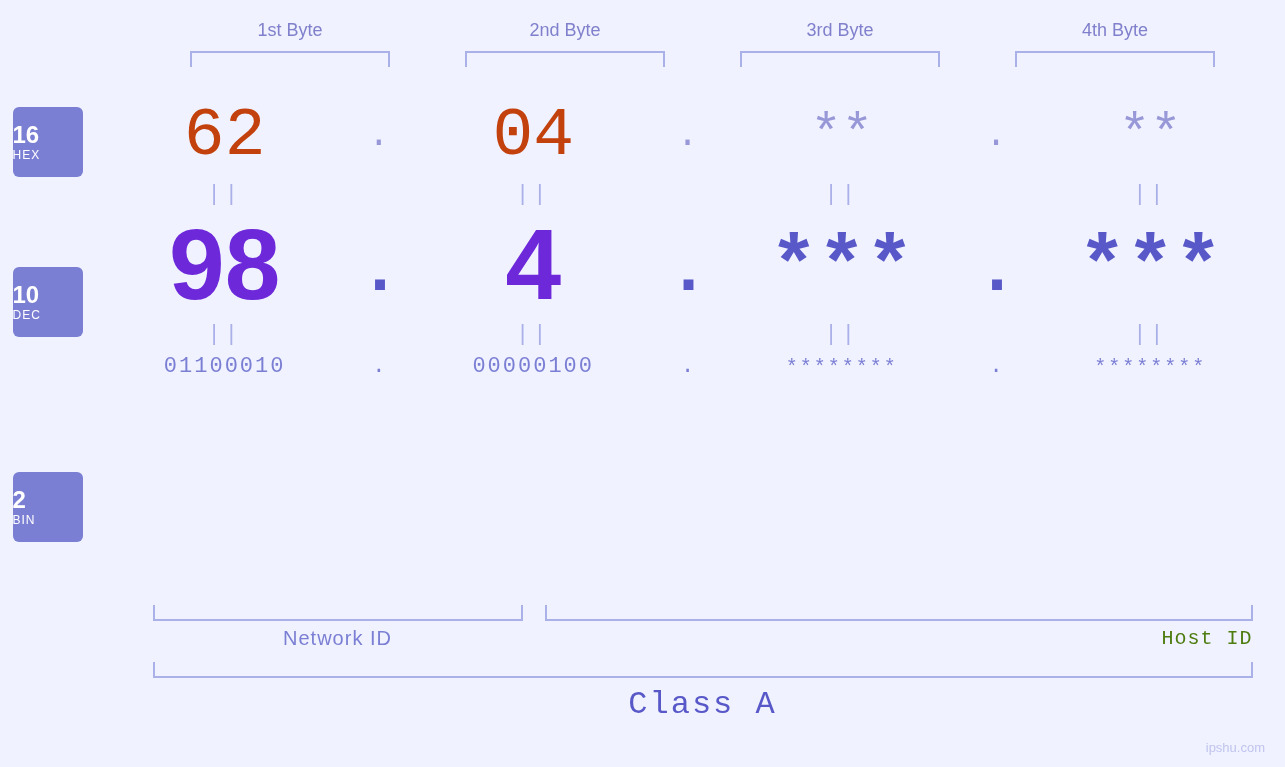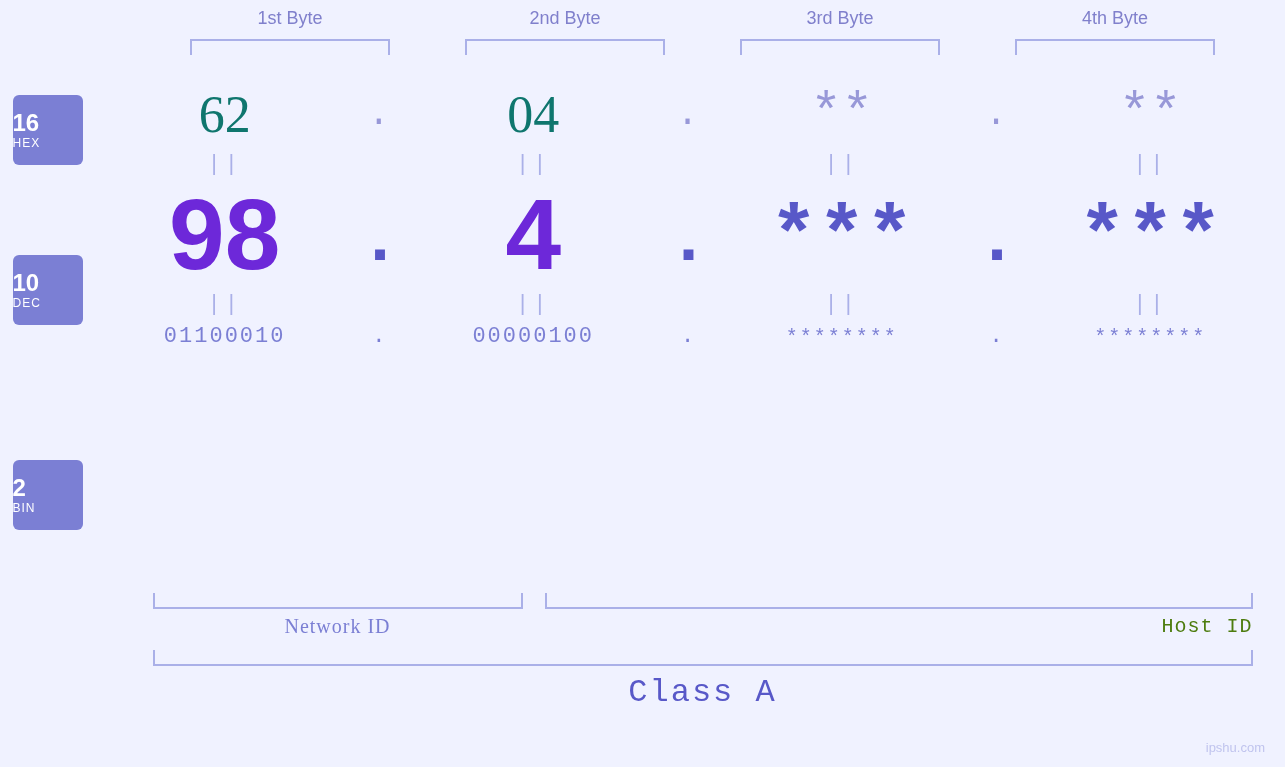--- a/index.html
+++ b/index.html
@@ -13,21 +13,21 @@
       position: relative;
     }
 
     .container {
       width: 1285px;
       height: 767px;
       position: relative;
       display: flex;
       flex-direction: column;
       align-items: center;
-      padding-top: 8px;
+      padding-top: 20px;
     }
 
     
     .header-row {
       display: flex;
       width: 1100px;
       margin-left: 120px;
       justify-content: space-around;
       margin-bottom: 10px;
     }
@@ -123,23 +123,23 @@
     }
 
     .dot-cell {
       width: 40px;
       text-align: center;
       color: #7b7fd4;
     }
 
     
     .hex-value {
-      font-size: 52px;
-      font-family: Liberation Serif, serif;
-      color: #0f766e;
+      font-size: 68px;
+      font-family: Liberation Mono, monospace;
+      color: #c2410c;
     }
 
     .hex-dot {
       font-size: 36px;
       color: #9898d8;
     }
 
     .hex-asterisk {
       font-size: 52px;
       color: #9898d8;
@@ -350,21 +350,21 @@
     </div>
   </div>
 
   <div style="display:flex; flex-direction:row; width:1100px; margin-left:120px; margin-top:8px;">
     <div style="width:370px; height:16px; border-bottom:2px solid #aab0e8; border-left:2px solid #aab0e8; border-right:2px solid #aab0e8;"></div>
     <div style="width:22px;"></div>
     <div style="flex:1; height:16px; border-bottom:2px solid #aab0e8; border-left:2px solid #aab0e8; border-right:2px solid #aab0e8;"></div>
   </div>
 
   <div style="display:flex; flex-direction:row; width:1100px; margin-left:120px; margin-top:6px;">
-    <div style="width:370px; text-align:center; color:#7b7fd4; font-size:20px; font-family:Liberation Serif, serif; letter-spacing:1px;">Network ID</div>
+    <div style="width:370px; text-align:center; color:#7b7fd4; font-size:20px; font-family:Liberation Sans, sans-serif; letter-spacing:1px;">Network ID</div>
     <div style="width:22px;"></div>
     <div style="flex:1; text-align:right; color:#4d7c0f; font-size:20px; font-family:'Courier New', Courier, monospace; letter-spacing:1px;">Host ID</div>
   </div>
 
   <div style="width:1100px; margin-left:120px; margin-top:12px;">
     <div style="width:100%; height:16px; border-bottom:2px solid #aab0e8; border-left:2px solid #aab0e8; border-right:2px solid #aab0e8;"></div>
     <div style="text-align:center; color:#5858c8; font-size:32px; font-family:'Courier New', Courier, monospace; letter-spacing:2px; margin-top:8px;">Class A</div>
   </div>
 
   <div class="watermark">ipshu.com</div>

